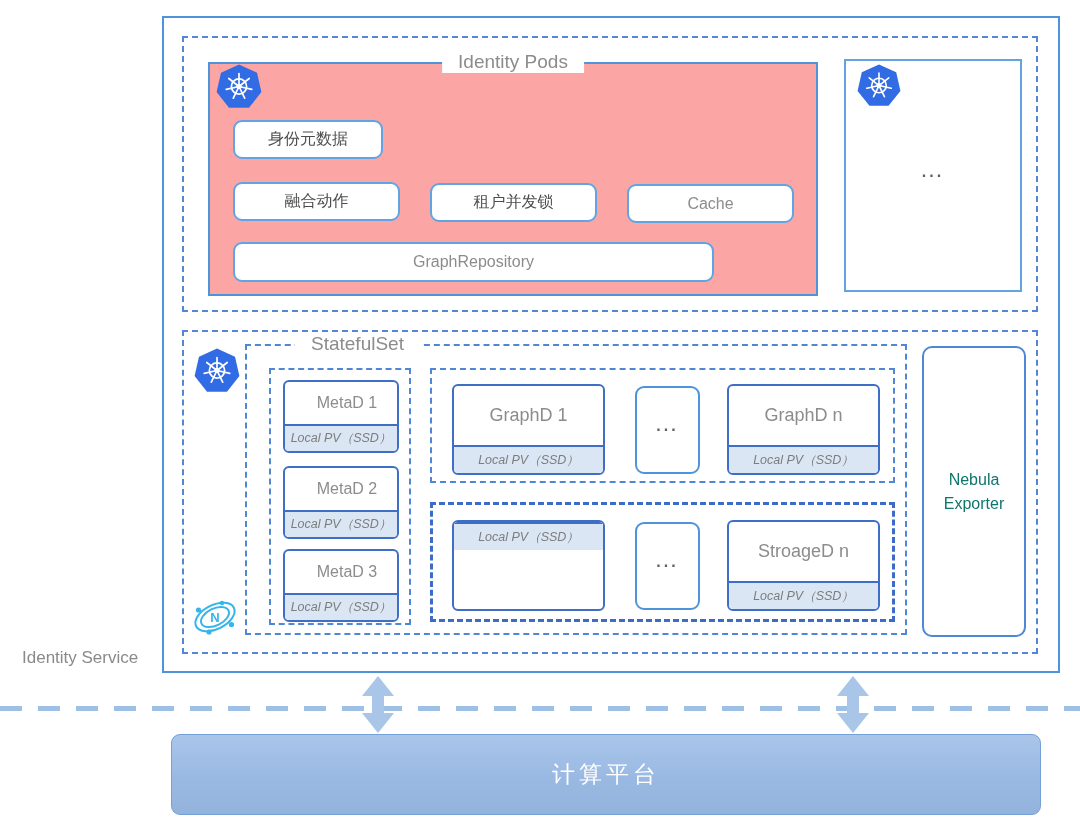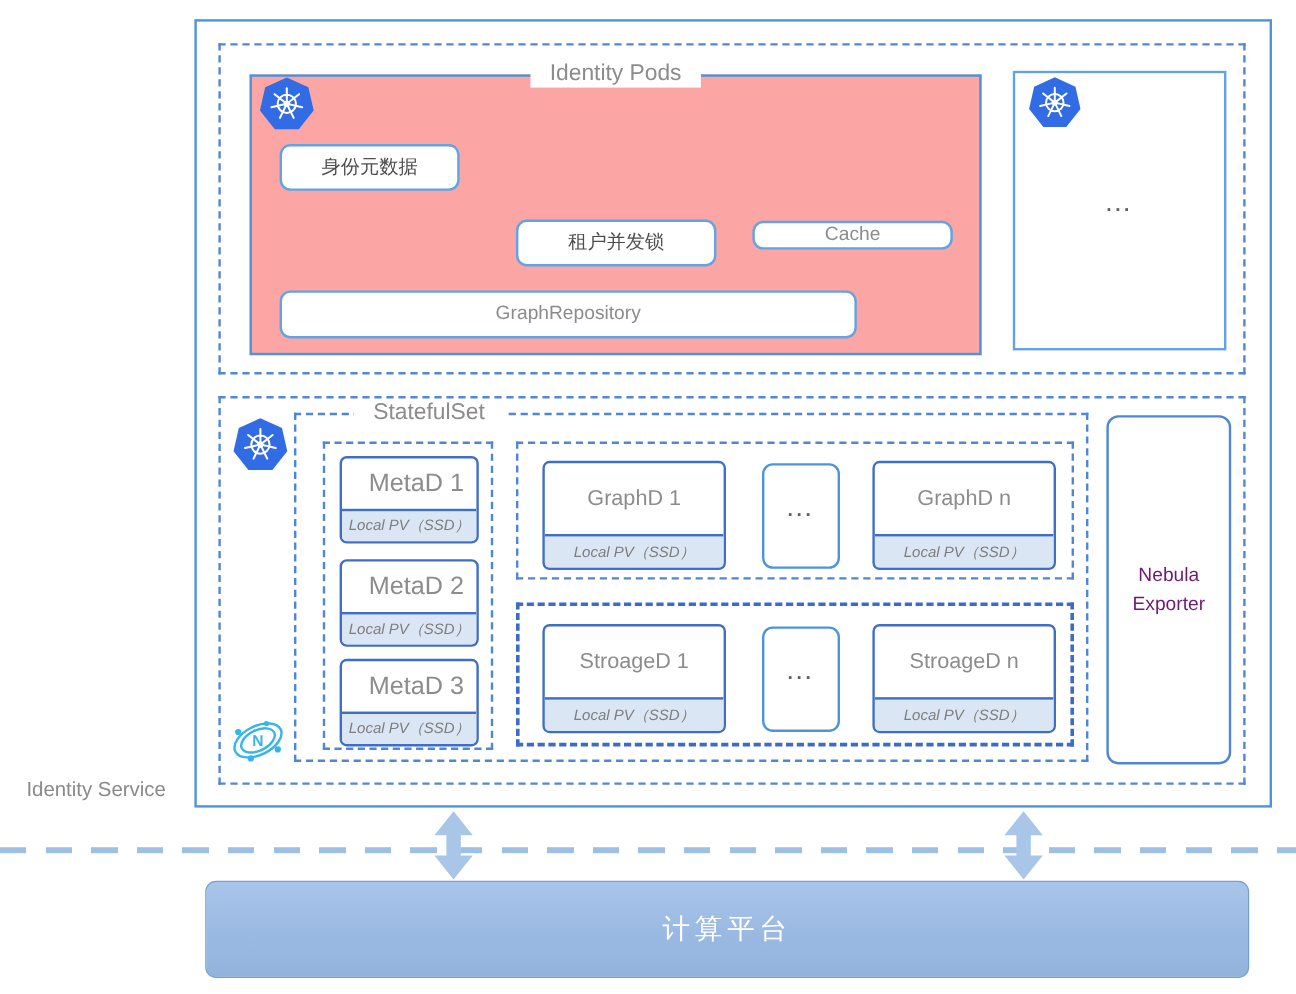--- a/index.html
+++ b/index.html
@@ -47,31 +47,31 @@
 
   .pod-box { position:absolute; border:2px solid #3f6ec6; border-radius:6px; background:#fff;
              display:flex; flex-direction:column; overflow:hidden; }
   .pod-label { flex:1; display:flex; align-items:center; justify-content:center;
                color:#8c8c8c; font-size:18px; }
   .pod-volume { background:#dbe6f5; border-top:2px solid #3f6ec6;
                 display:flex; align-items:center; justify-content:center;
                 color:#7d7d7d; font-size:12.5px;font-style:italic; }
   .pod-sm { width:116px; height:73px; }
   .pod-sm .pod-volume { height:27px; }
-  .pod-sm .pod-label { font-size:21px;padding-left:12px; }
+  .pod-sm .pod-label { font-size:16px;padding-left:12px; }
   .pod-lg { width:153px; height:91px; }
   .pod-lg .pod-volume { height:28px; }
 
   .dots-node { position:absolute; width:65px; height:88px; border:2px solid #4e94da;
                border-radius:9px; background:#fff; }
 
   .exporter-box { position:absolute; left:922px; top:346px; width:104px; height:291px;
                   border:2px solid #4f86d6; border-radius:10px; background:#fff;
                   display:flex; align-items:center; justify-content:center; text-align:center;
-                  color:#701a75; font-size:16px; line-height:1.45; }
+                  color:#0f766e; font-size:16px; line-height:1.45; }
 
   
   .icon { position:absolute; }
 
   
   .divider { position:absolute; left:0; top:706px; width:1080px; height:5px;
              background:repeating-linear-gradient(90deg,#9fc0e5 0 22px,transparent 22px 38px); }
   .arrow { position:absolute; width:34px; height:57px; top:676px; }
   .arrow-1 { left:361px; }
   .arrow-2 { left:836px; }
@@ -106,24 +106,27 @@
       <line x1="23" y1="22.5" x2="17.3" y2="34.2"></line>
       <line x1="23" y1="22.5" x2="10.2" y2="25.4"></line>
       <line x1="23" y1="22.5" x2="12.8" y2="14.5"></line>
     </g>
     <circle cx="23" cy="22.5" r="2.6" fill="#ffffff"></circle>
   </svg>
 
   <div class="module-btn cn" style="left:233px;top:120px;width:150px;height:39px">
     <span>身份元数据</span>
   </div>
+  <div class="module-btn cn" style="left:233px;top:182px;width:167px;height:39px">
+    <span>融合动作</span>
+  </div>
   <div class="module-btn cn" style="left:430px;top:183px;width:167px;height:39px">
     <span>租户并发锁</span>
   </div>
-  <div class="module-btn en" style="left:627px;top:184px;width:167px;height:24px">
+  <div class="module-btn en" style="left:627px;top:184px;width:167px;height:39px">
     <span>Cache</span>
   </div>
   <div class="module-btn en" style="left:233px;top:242px;width:481px;height:40px">
     <span>GraphRepository</span>
   </div>
 
   <div class="more-box">
     <div class="dots center-dots">...</div>
   </div>
   <svg class="icon" style="left:857px;top:64px" width="44" height="44" viewBox="0 0 46 46">
@@ -199,21 +202,20 @@
     <div class="dots center-dots">...</div>
   </div>
   <div class="pod-box pod-lg" style="left:727px;top:384px">
     <div class="pod-label">GraphD n</div>
     <div class="pod-volume">Local PV（SSD）</div>
   </div>
 
   <div class="stroaged-row"></div>
 
   <div class="pod-box pod-lg" style="left:452px;top:520px">
-    <div class="pod-label">StroageD 1</div>
     <div class="pod-volume">Local PV（SSD）</div>
   </div>
   <div class="dots-node" style="left:635px;top:522px">
     <div class="dots center-dots">...</div>
   </div>
   <div class="pod-box pod-lg" style="left:727px;top:520px">
     <div class="pod-label">StroageD n</div>
     <div class="pod-volume">Local PV（SSD）</div>
   </div>
 

